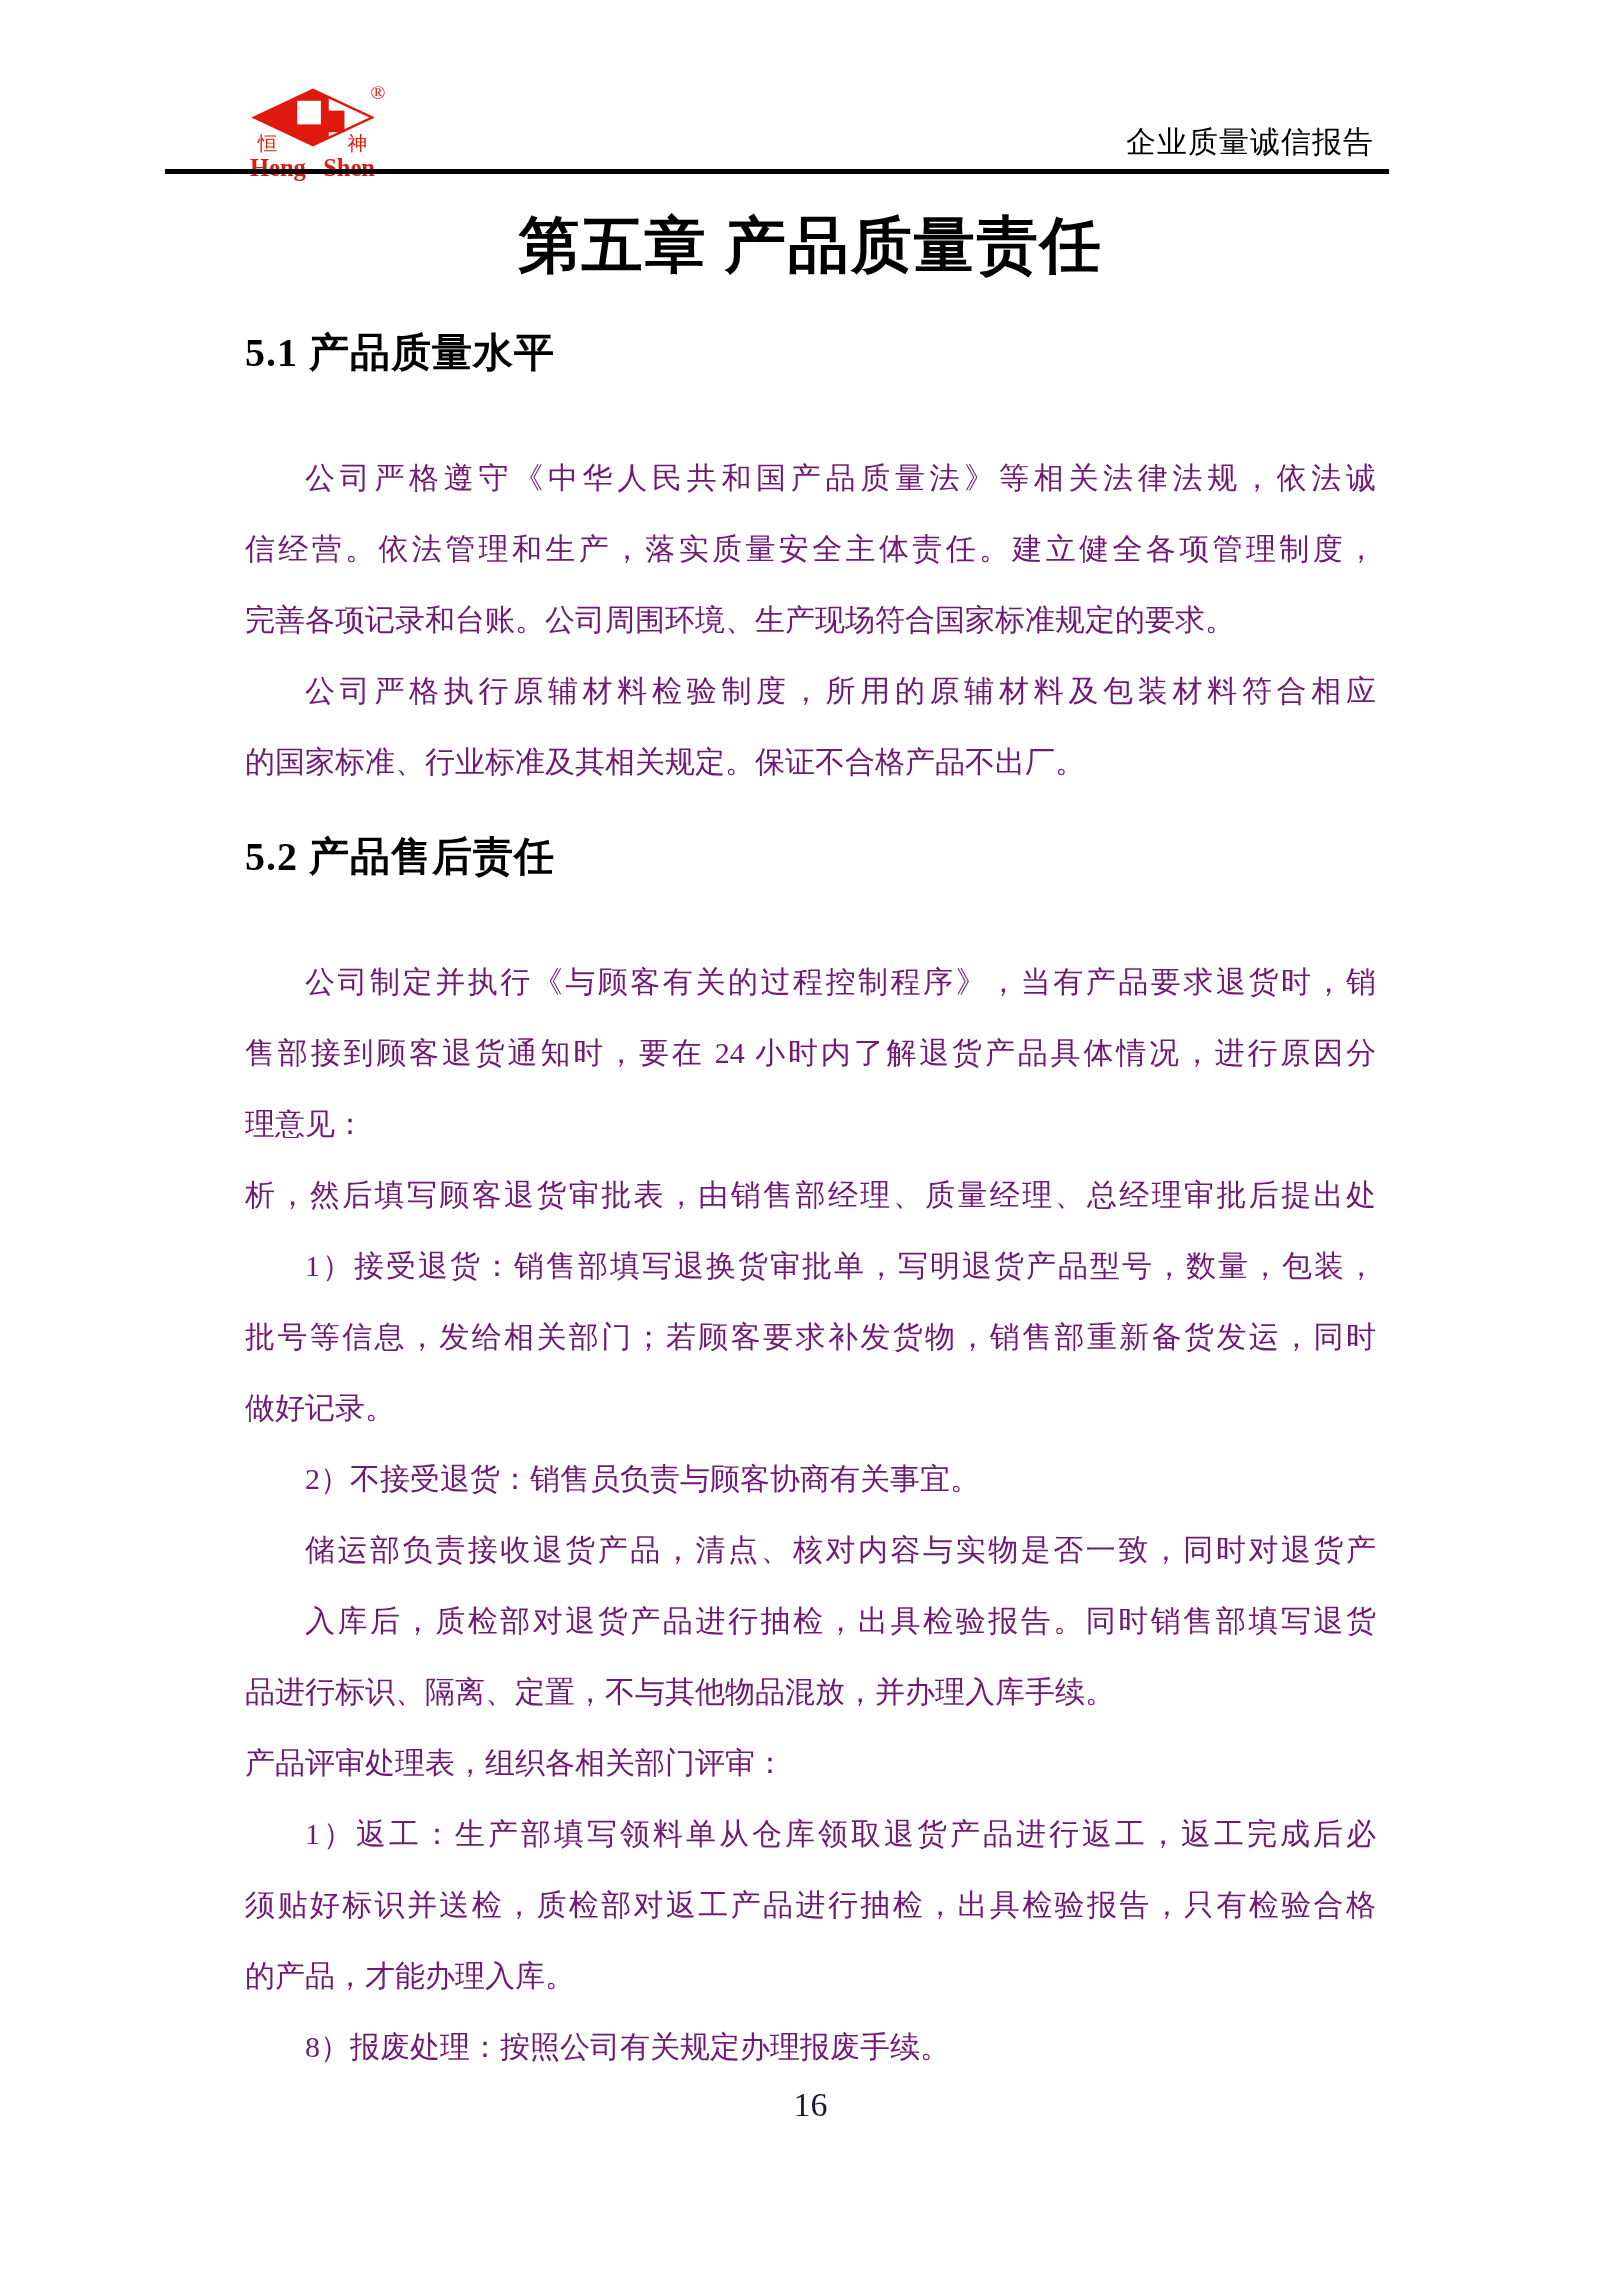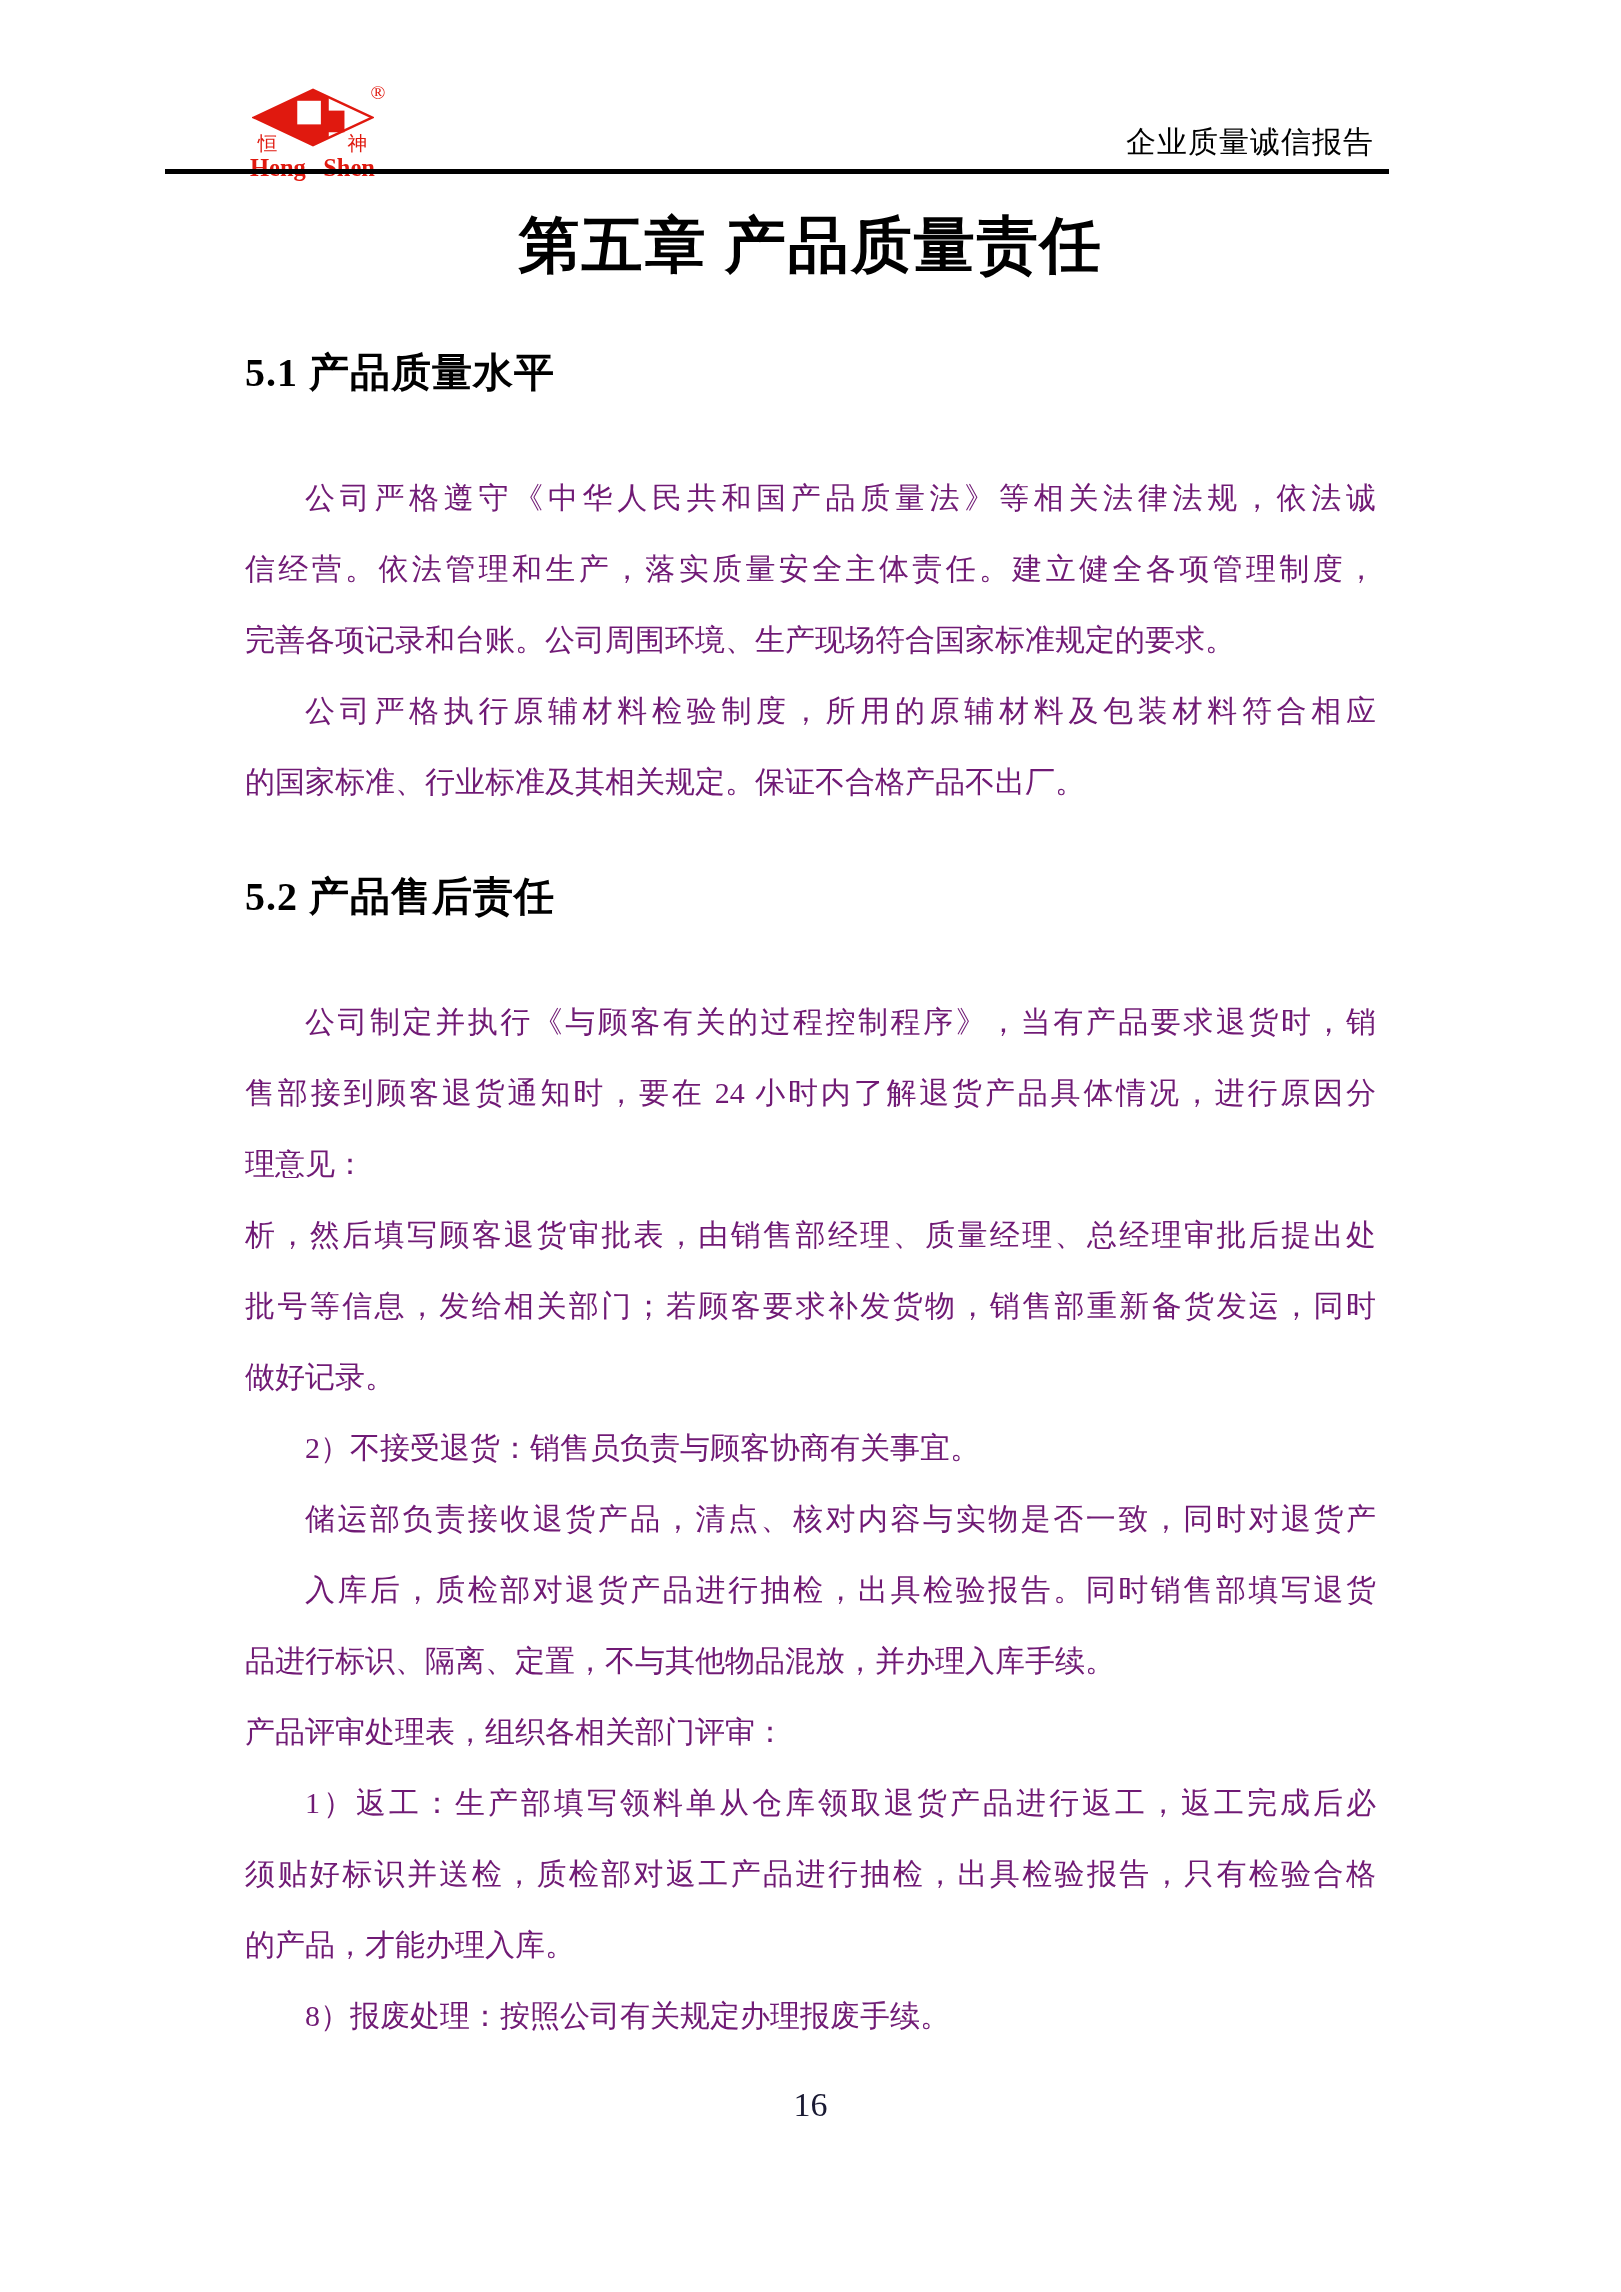--- a/index.html
+++ b/index.html
@@ -76,21 +76,21 @@
   h1.chapter-title {
     margin: 25.5px 0 0 0;
     font-size: 61px;
     line-height: 94px;
     font-weight: bold;
     text-align: center;
     letter-spacing: 2px;
     color: #000000;
   }
   h2.section-heading {
-    margin: 51px 0 0 0;
+    margin: 31px 0 0 0;
     font-size: 40px;
     line-height: 57px;
     font-weight: bold;
     color: #000000;
     letter-spacing: 1px;
   }
   .section-body { margin-top: 61px; }
   .line {
     font-size: 30px;
     line-height: 71px;
@@ -152,20 +152,21 @@
           <div class="line last">完善各项记录和台账。公司周围环境、生产现场符合国家标准规定的要求。</div>
           <div class="line first">公司严格执行原辅材料检验制度，所用的原辅材料及包装材料符合相应</div>
           <div class="line last">的国家标准、行业标准及其相关规定。保证不合格产品不出厂。</div>
         </div>
         <h2 class="section-heading">5.2 产品售后责任</h2>
         <div class="section-body">
           <div class="line first">公司制定并执行《与顾客有关的过程控制程序》，当有产品要求退货时，销</div>
           <div class="line">售部接到顾客退货通知时，要在 24 小时内了解退货产品具体情况，进行原因分</div>
           <div class="line last">理意见：</div>
           <div class="line">析，然后填写顾客退货审批表，由销售部经理、质量经理、总经理审批后提出处</div>
+          <div class="line first">1）接受退货：销售部填写退换货审批单，写明退货产品型号，数量，包装，</div>
           <div class="line">批号等信息，发给相关部门；若顾客要求补发货物，销售部重新备货发运，同时</div>
           <div class="line last">做好记录。</div>
           <div class="line first last">2）不接受退货：销售员负责与顾客协商有关事宜。</div>
           <div class="line first">储运部负责接收退货产品，清点、核对内容与实物是否一致，同时对退货产</div>
           <div class="line first">入库后，质检部对退货产品进行抽检，出具检验报告。同时销售部填写退货</div>
           <div class="line last">品进行标识、隔离、定置，不与其他物品混放，并办理入库手续。</div>
           <div class="line last">产品评审处理表，组织各相关部门评审：</div>
           <div class="line first">1）返工：生产部填写领料单从仓库领取退货产品进行返工，返工完成后必</div>
           <div class="line">须贴好标识并送检，质检部对返工产品进行抽检，出具检验报告，只有检验合格</div>
           <div class="line last">的产品，才能办理入库。</div>

